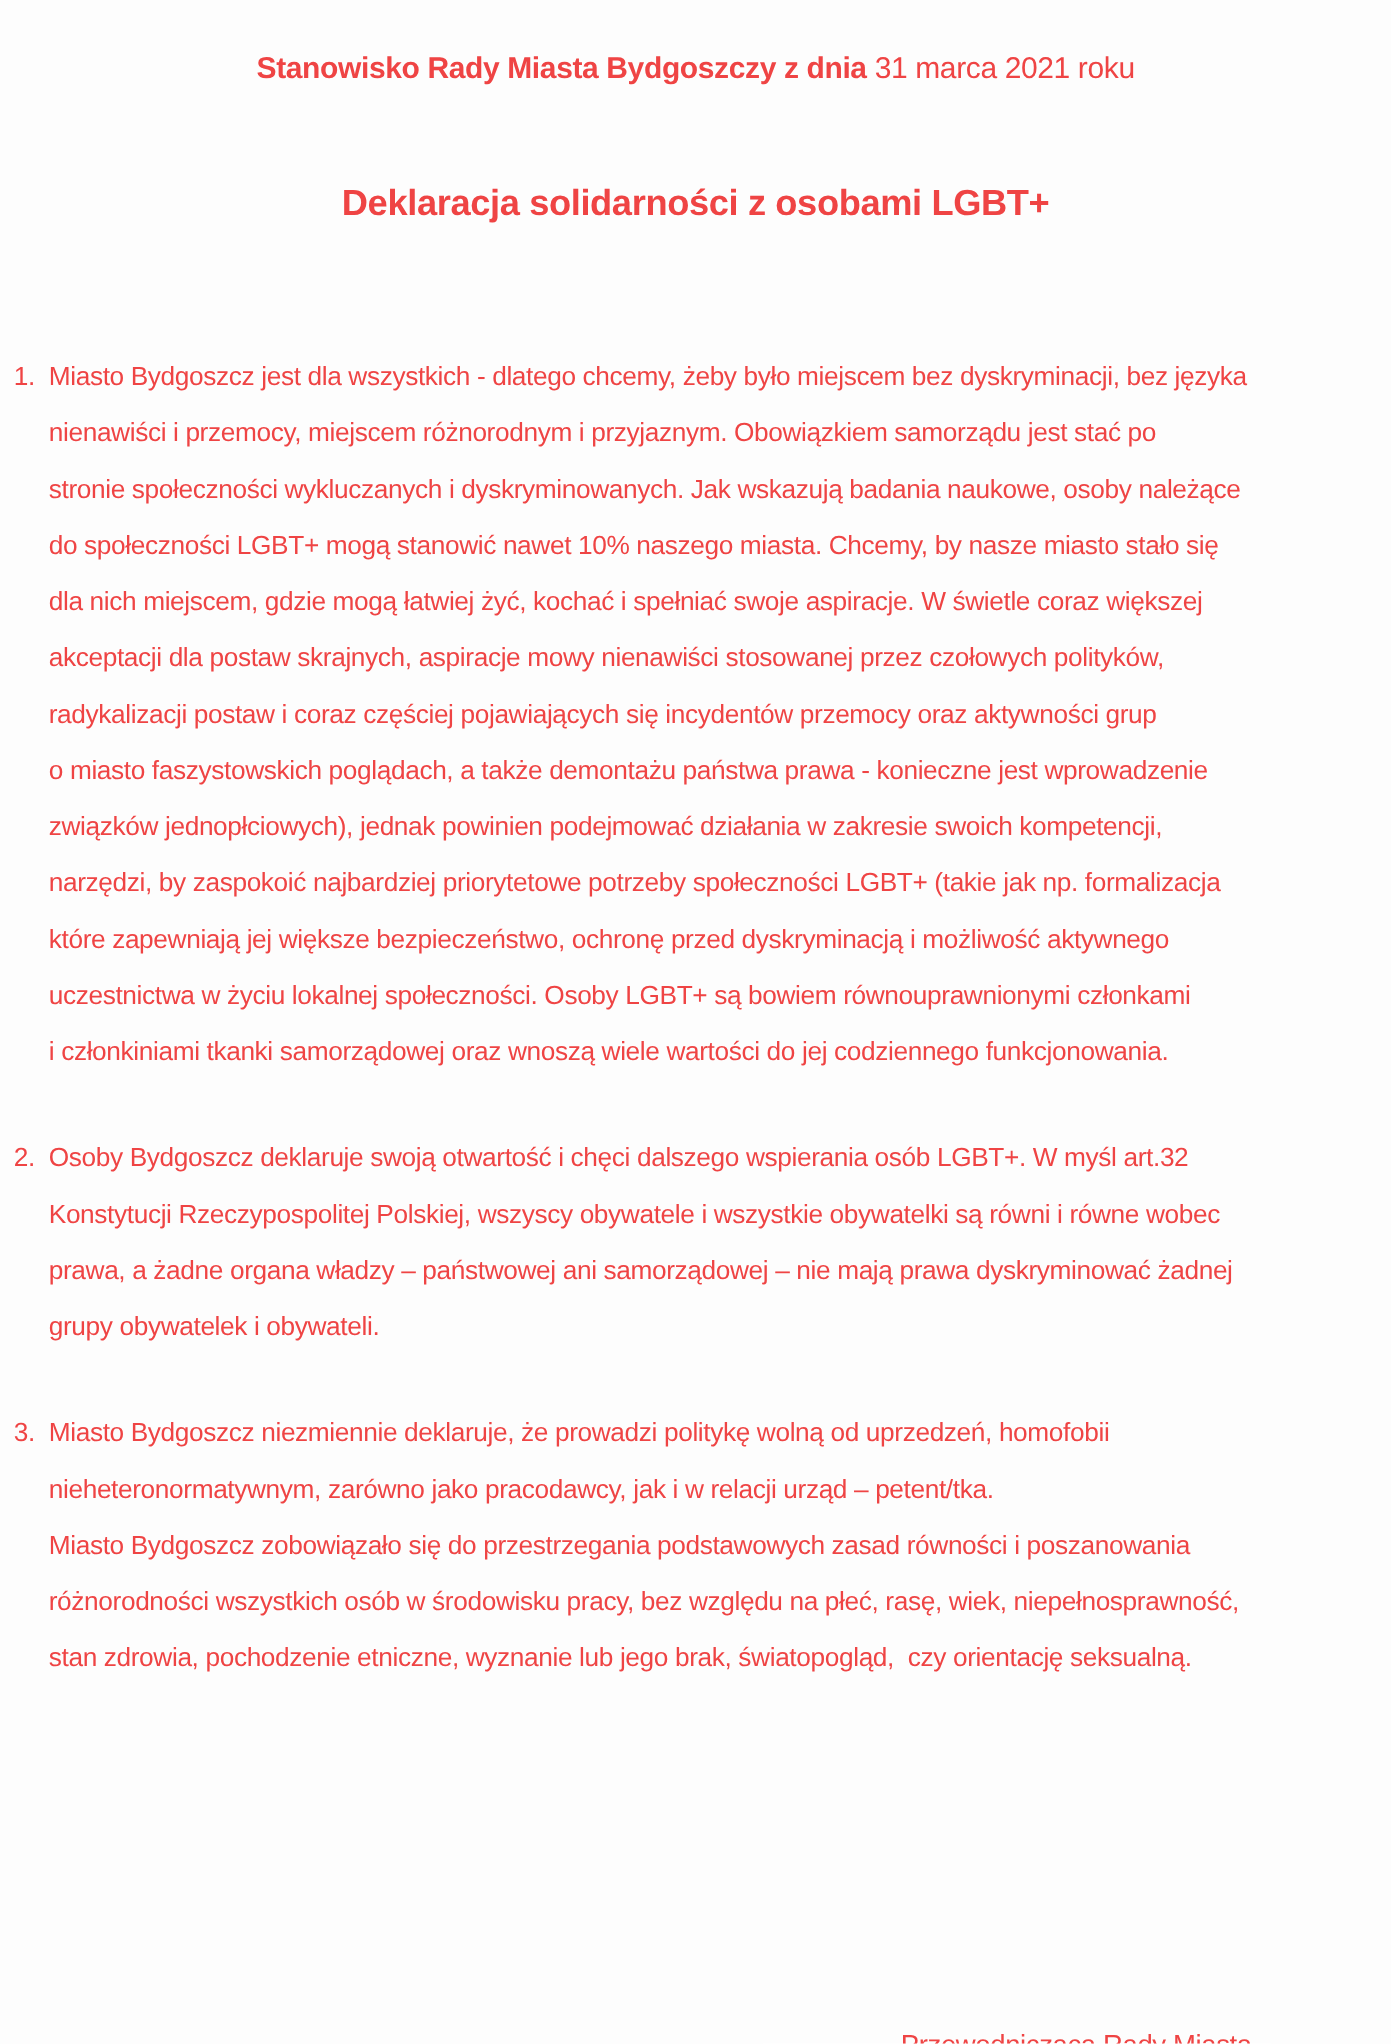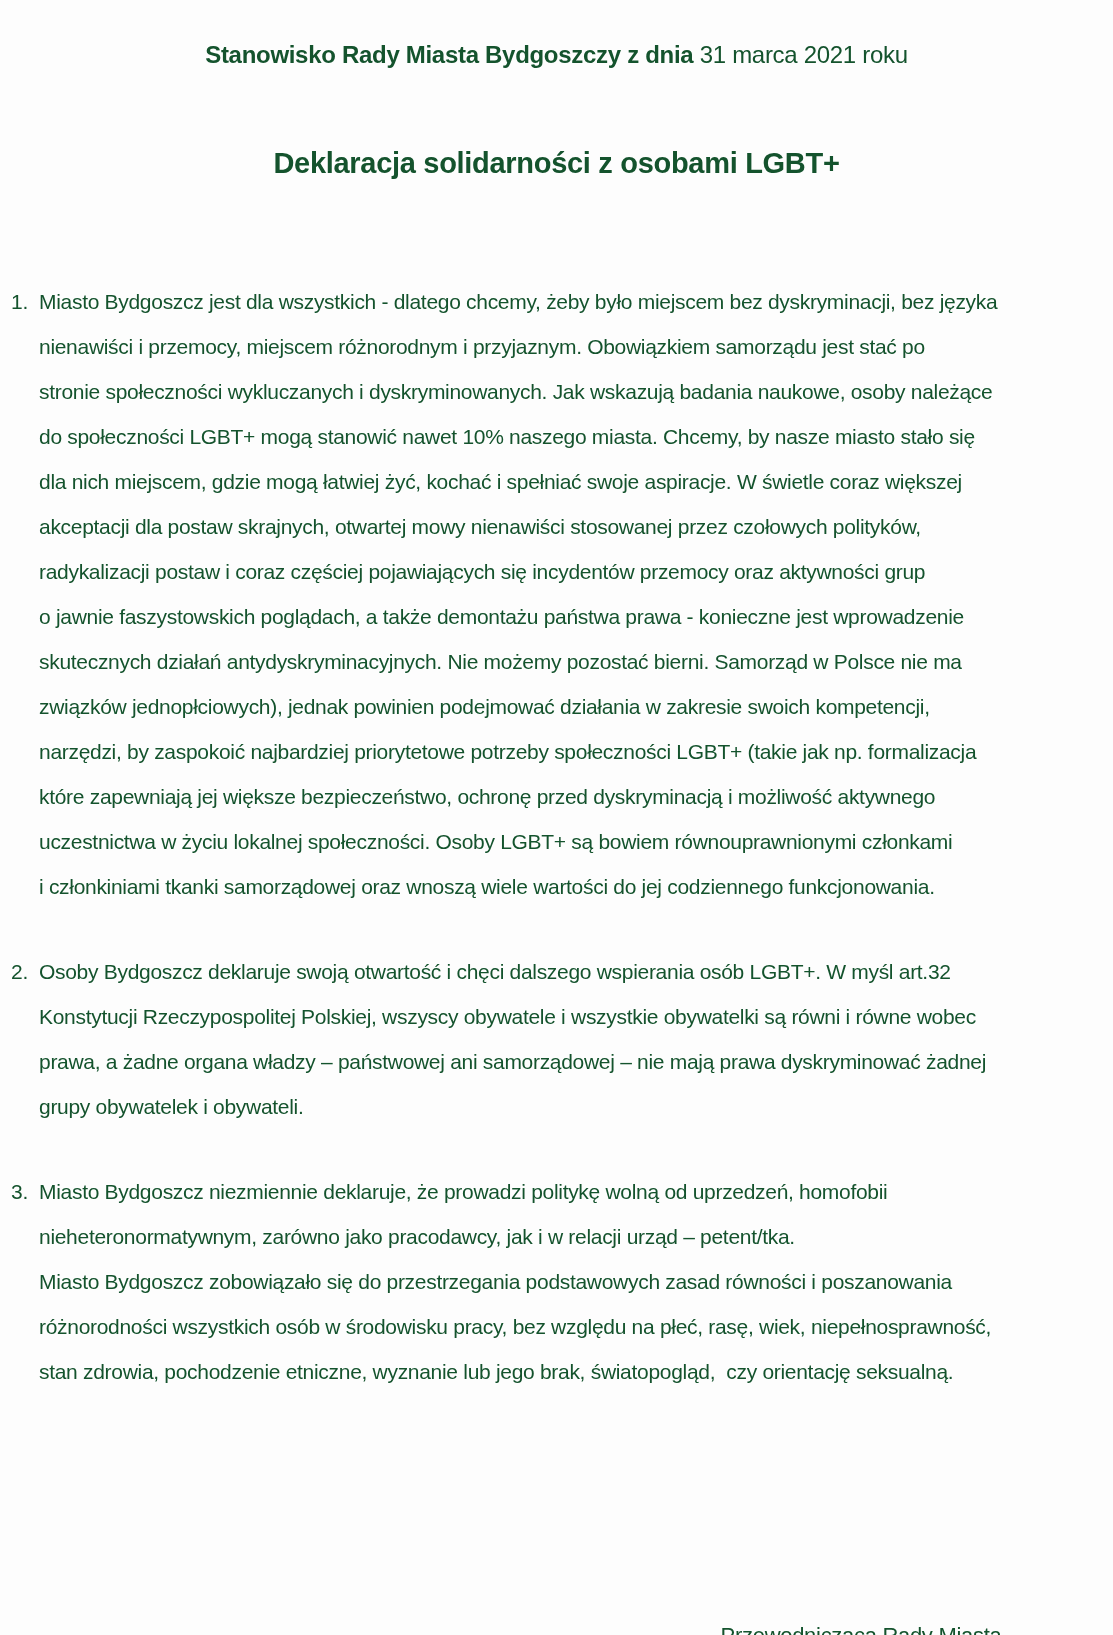--- a/index.html
+++ b/index.html
@@ -5,21 +5,21 @@
   html, body {
     margin: 0;
     padding: 0;
     background: #ffffff;
   }
   .page {
     position: relative;
     width: 1113px;
     height: 1635px;
     background: #fdfdfd;
-    color: #14532d;
+    color: #ef4444;
     font-family: "Liberation Sans", sans-serif;
     overflow: hidden;
   }
   .doc-header {
     position: absolute;
     top: 40px;
     left: 0;
     width: 100%;
     text-align: center;
     font-size: 24px;
@@ -94,24 +94,23 @@
 
   <div class="paragraphs" id="paragraphs">
       <div class="para">
         <span class="para-num">1.</span>
         <div class="para-lines">
           <div class="line">Miasto Bydgoszcz jest dla wszystkich - dlatego chcemy, żeby było miejscem bez dyskryminacji, bez języka</div>
           <div class="line">nienawiści i przemocy, miejscem różnorodnym i przyjaznym. Obowiązkiem samorządu jest stać po</div>
           <div class="line">stronie społeczności wykluczanych i dyskryminowanych. Jak wskazują badania naukowe, osoby należące</div>
           <div class="line">do społeczności LGBT+ mogą stanowić nawet 10% naszego miasta. Chcemy, by nasze miasto stało się</div>
           <div class="line">dla nich miejscem, gdzie mogą łatwiej żyć, kochać i spełniać swoje aspiracje. W świetle coraz większej</div>
-          <div class="line">akceptacji dla postaw skrajnych, otwartej mowy nienawiści stosowanej przez czołowych polityków,</div>
+          <div class="line">akceptacji dla postaw skrajnych, aspiracje mowy nienawiści stosowanej przez czołowych polityków,</div>
           <div class="line">radykalizacji postaw i coraz częściej pojawiających się incydentów przemocy oraz aktywności grup</div>
-          <div class="line">o jawnie faszystowskich poglądach, a także demontażu państwa prawa - konieczne jest wprowadzenie</div>
-          <div class="line">skutecznych działań antydyskryminacyjnych. Nie możemy pozostać bierni. Samorząd w Polsce nie ma</div>
+          <div class="line">o miasto faszystowskich poglądach, a także demontażu państwa prawa - konieczne jest wprowadzenie</div>
           <div class="line">związków jednopłciowych), jednak powinien podejmować działania w zakresie swoich kompetencji,</div>
           <div class="line">narzędzi, by zaspokoić najbardziej priorytetowe potrzeby społeczności LGBT+ (takie jak np. formalizacja</div>
           <div class="line">które zapewniają jej większe bezpieczeństwo, ochronę przed dyskryminacją i możliwość aktywnego</div>
           <div class="line">uczestnictwa w życiu lokalnej społeczności. Osoby LGBT+ są bowiem równouprawnionymi członkami</div>
           <div class="line">i członkiniami tkanki samorządowej oraz wnoszą wiele wartości do jej codziennego funkcjonowania.</div>
         </div>
       </div>
       <div class="para">
         <span class="para-num">2.</span>
         <div class="para-lines">

